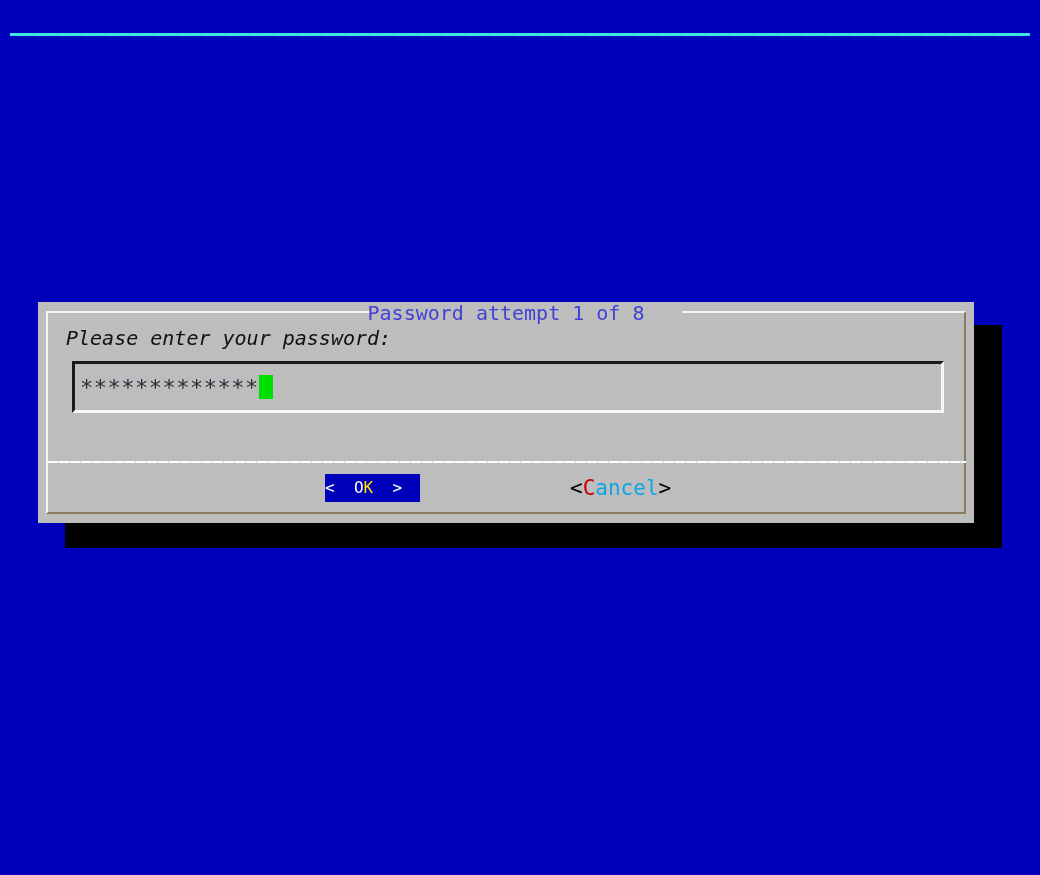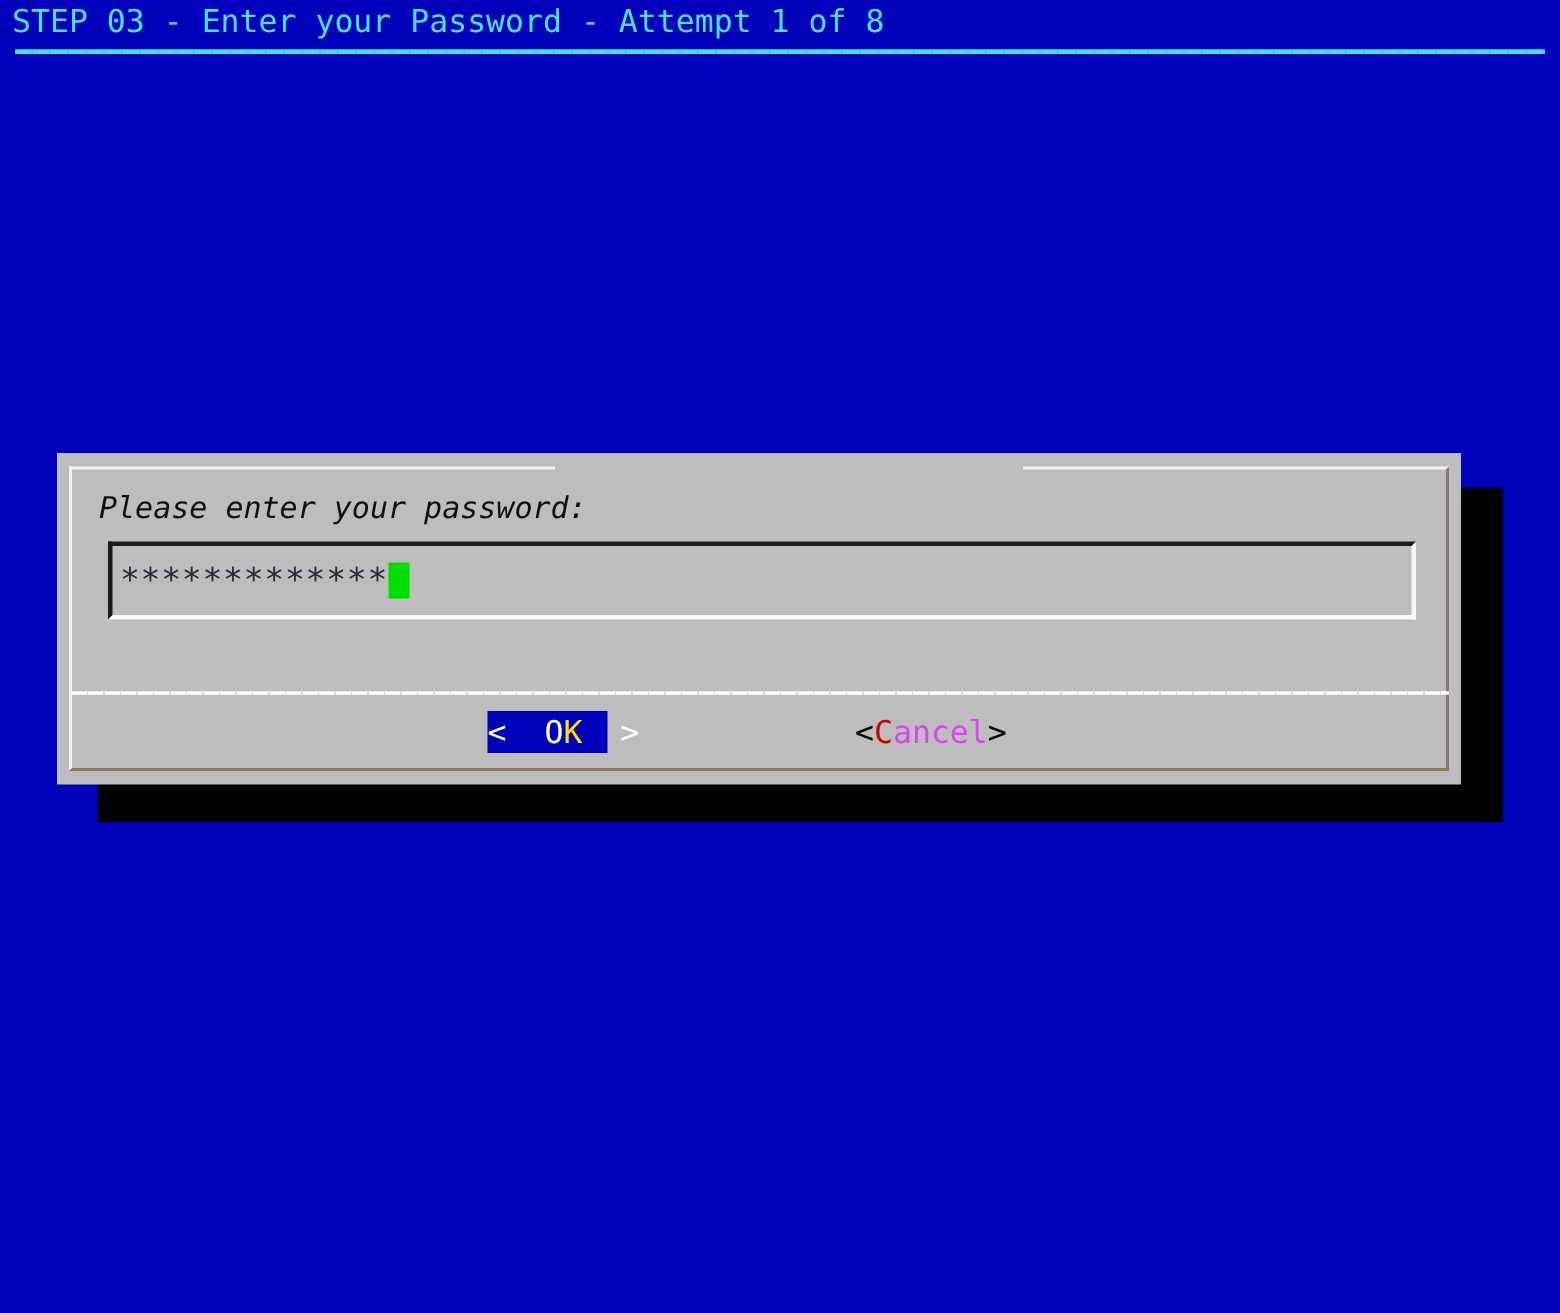--- a/index.html
+++ b/index.html
@@ -158,24 +158,24 @@
         to right,
         #ffffff 0px, #ffffff 10px,
         #d8d8d8 10px, #d8d8d8 11px);
   }
 
   
   #ok-button {
     position: absolute;
     left: 325px;
     top: 474px;
-    width: 80px;
+    width: 95px;
     height: 28px;
     background: #0000bb;
-    font-size: 21px;
+    font-size: 16px;
     line-height: 28px;
     text-align: left;
     white-space: pre;
     cursor: pointer;
   }
   #ok-button .angle { color: #ffffff; }
   #ok-button .letter-hot { color: #ffffff; }
   #ok-button .letter-rest { color: #ffe000; }
 
   #cancel-button {
@@ -183,36 +183,36 @@
     left: 570px;
     top: 474px;
     height: 28px;
     font-size: 21px;
     line-height: 28px;
     white-space: pre;
     cursor: pointer;
   }
   #cancel-button .angle { color: #000000; }
   #cancel-button .letter-hot { color: #cc0000; }
-  #cancel-button .letter-rest { color: #d946ef; }
+  #cancel-button .letter-rest { color: #0ea5e9; }
 </style>
 </head>
 <body>
 
 <div id="step-header">
-  <div id="step-title">STEP 03 - Enter your Password - Attempt 1 of 8</div>
   <div id="step-rule"></div>
 </div>
 
 <div id="dialog-shadow"></div>
 
 <div id="dialog">
 
   <div id="dialog-frame"></div>
   <div id="dialog-title-mask"></div>
+  <div id="dialog-title">Password attempt 1 of 8</div>
 </div>
 
 <div id="prompt-label">Please enter your password:</div>
 
 <div id="password-box">
   <div id="password-masked">**************</div>
 </div>
 <div id="password-cursor"></div>
 
 <div id="button-separator"></div>

